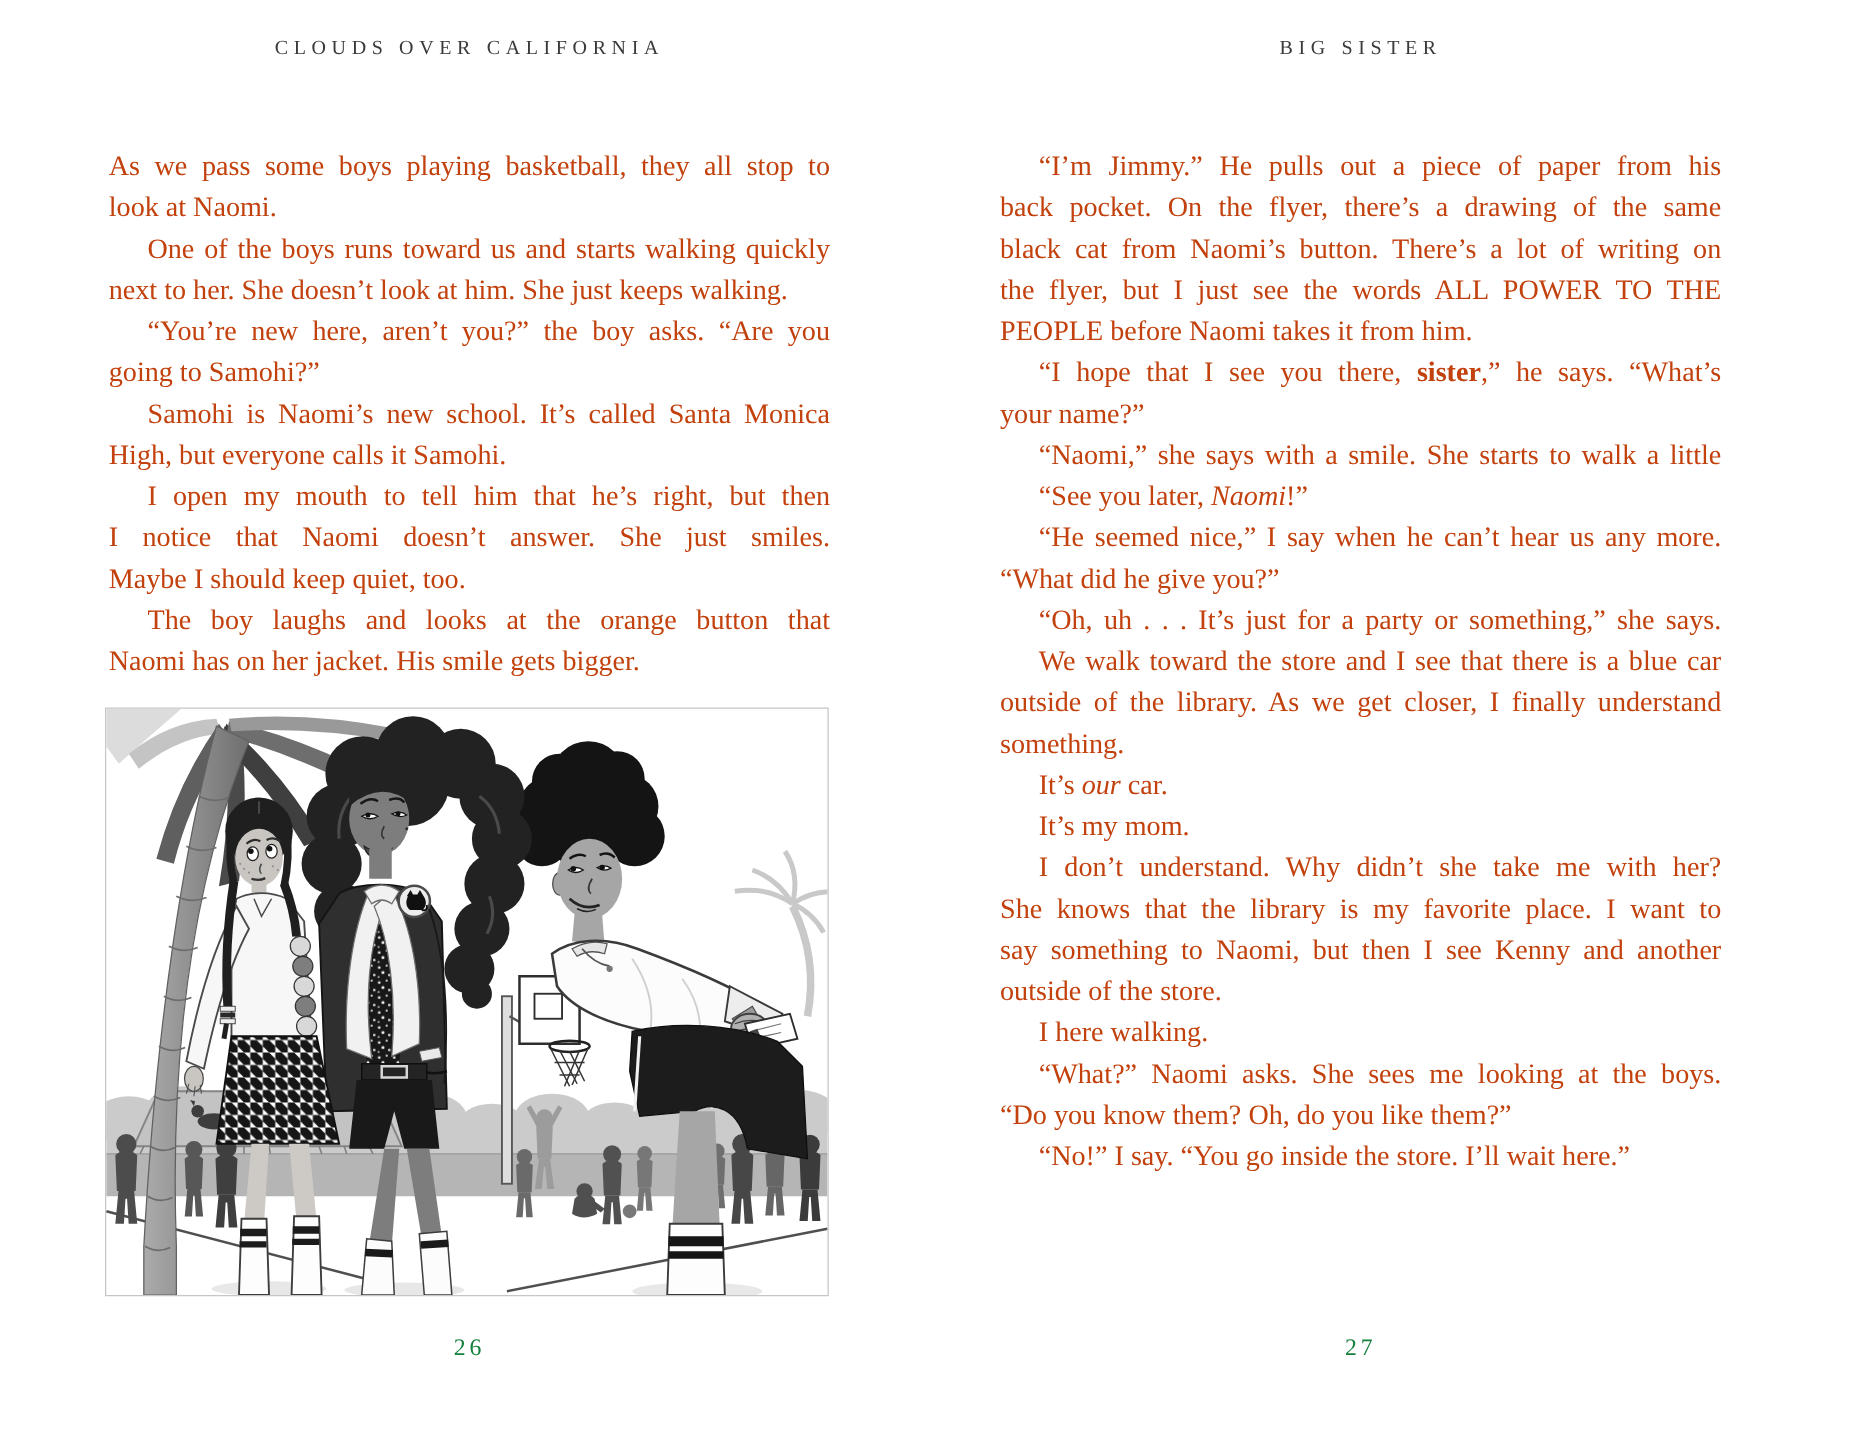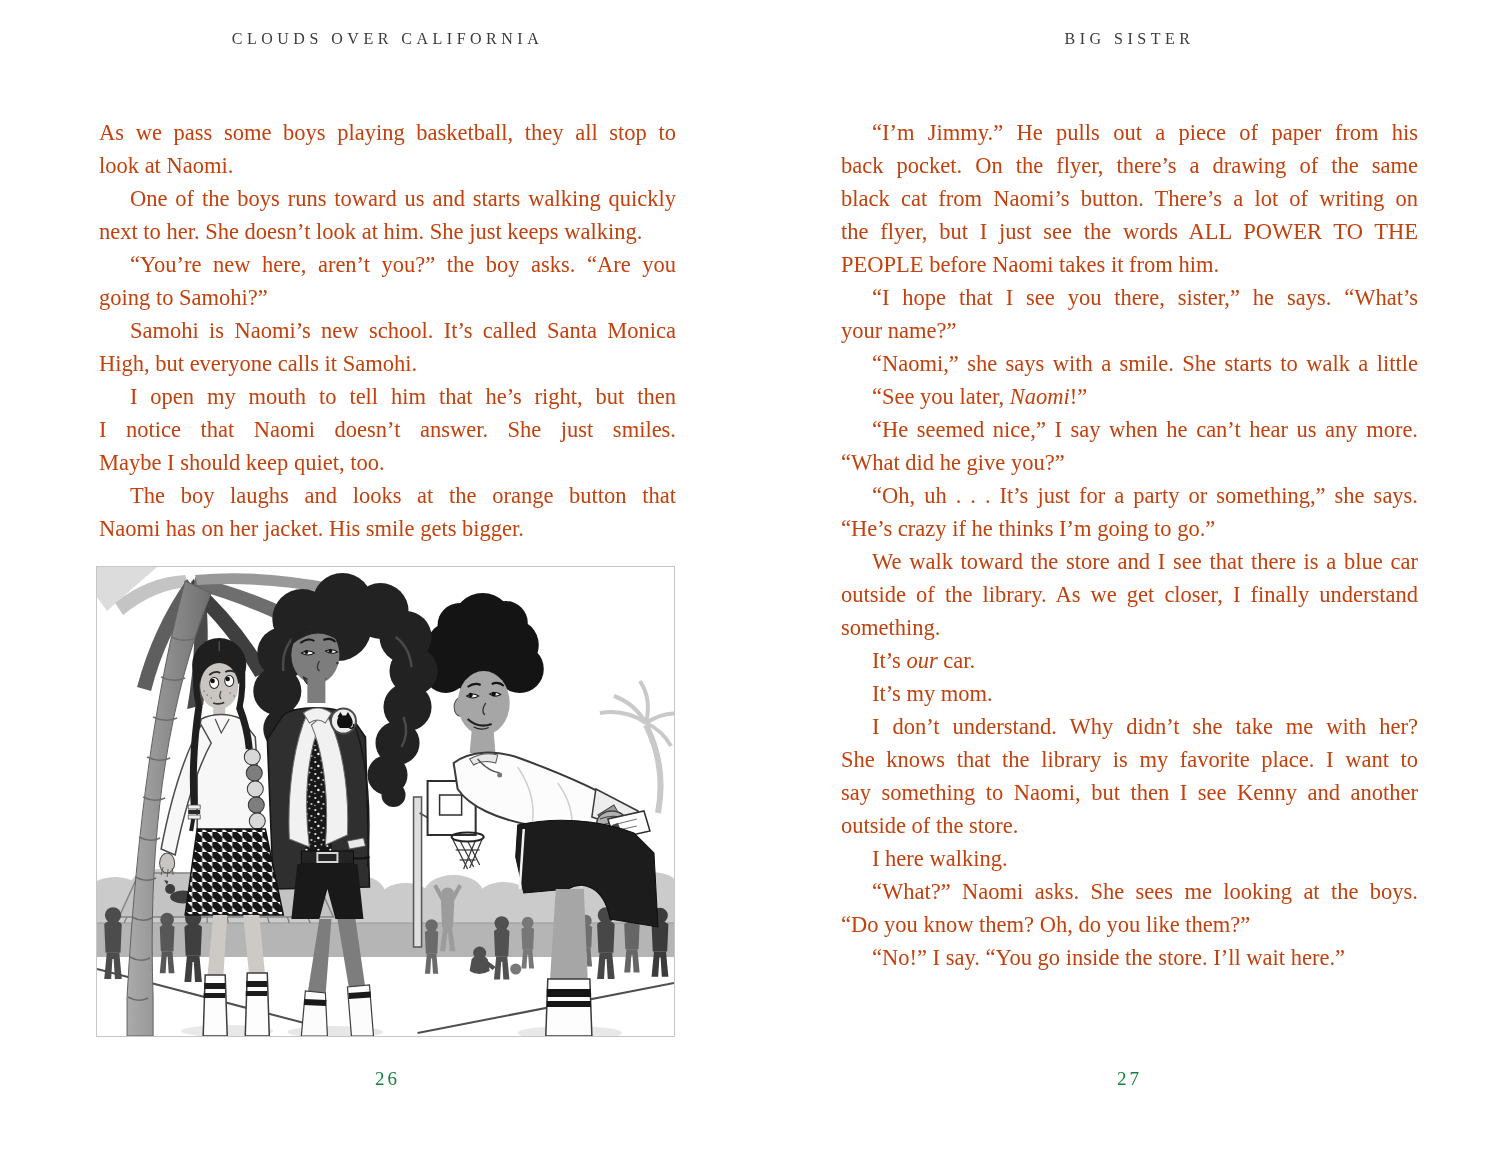--- a/index.html
+++ b/index.html
@@ -1,36 +1,36 @@
 <!DOCTYPE html>
 <html><head>
 <meta charset="utf-8">
 <style>
   html,body{margin:0;padding:0;background:#ffffff;}
   .spread{
     position:relative; width:1500px; height:1151px; background:#ffffff;
     font-family:"Liberation Serif","DejaVu Serif",serif; color:#2e2e2e; overflow:hidden;
   }
   .page{position:absolute; top:0; width:750px; height:1151px;}
-  .page-left{left:16px;}
-  .page-right{left:748px;}
+  .page-left{left:4px;}
+  .page-right{left:707px;}
   .running-head{
     position:absolute; top:30px; width:577px; text-align:center;
     font-size:16px; letter-spacing:4.5px; color:#3a3a3a; white-space:nowrap;
   }
   .page-left .running-head, .page-left .text-block, .page-left .pagenum{left:83px;}
   .page-right .running-head, .page-right .text-block, .page-right .pagenum{left:93px;}
   .text-block{
     position:absolute; top:116px; width:577px;
     font-size:22.5px; line-height:33px; color:#c2410c;
   }
   .line{text-align:left;}
   .line.just{text-align:justify; text-align-last:justify; text-justify:inter-word;}
   .line.indent{text-indent:31px;}
-  strong{font-weight:400;}
+  strong{font-weight:700;}
   em{font-style:italic;}
   .pagenum{
     position:absolute; top:1068px; width:577px; text-align:center;
     font-size:19px; letter-spacing:3px; color:#15803d;
   }
   .illustration{
     position:absolute; left:80px; top:566px; width:579px; height:471px;
     margin:0; border:1px solid #c6c6c6; box-sizing:border-box; background:#fff;
   }
   .illustration svg{display:block; width:100%; height:100%;}
@@ -429,21 +429,20 @@
         <div class="line just">black cat from Naomi’s button. There’s a lot of writing on</div>
         <div class="line just">the flyer, but I just see the words ALL POWER TO THE</div>
         <div class="line">PEOPLE before Naomi takes it from him.</div>
         <div class="line just indent">“I hope that I see you there, <strong>sister</strong>,” he says. “What’s</div>
         <div class="line">your name?”</div>
         <div class="line just indent">“Naomi,” she says with a smile. She starts to walk a little</div>
         <div class="line indent">“See you later, <em>Naomi</em>!”</div>
         <div class="line just indent">“He seemed nice,” I say when he can’t hear us any more.</div>
         <div class="line">“What did he give you?”</div>
         <div class="line just indent">“Oh, uh . . . It’s just for a party or something,” she says.</div>
-        <div class="line">“He’s crazy if he thinks I’m going to go.”</div>
         <div class="line just indent">We walk toward the store and I see that there is a blue car</div>
         <div class="line just">outside of the library. As we get closer, I finally understand</div>
         <div class="line">something.</div>
         <div class="line indent">It’s <em>our</em> car.</div>
         <div class="line indent">It’s my mom.</div>
         <div class="line just indent">I don’t understand. Why didn’t she take me with her?</div>
         <div class="line just">She knows that the library is my favorite place. I want to</div>
         <div class="line just">say something to Naomi, but then I see Kenny and another</div>
         <div class="line">outside of the store.</div>
         <div class="line indent">I here walking.</div>

